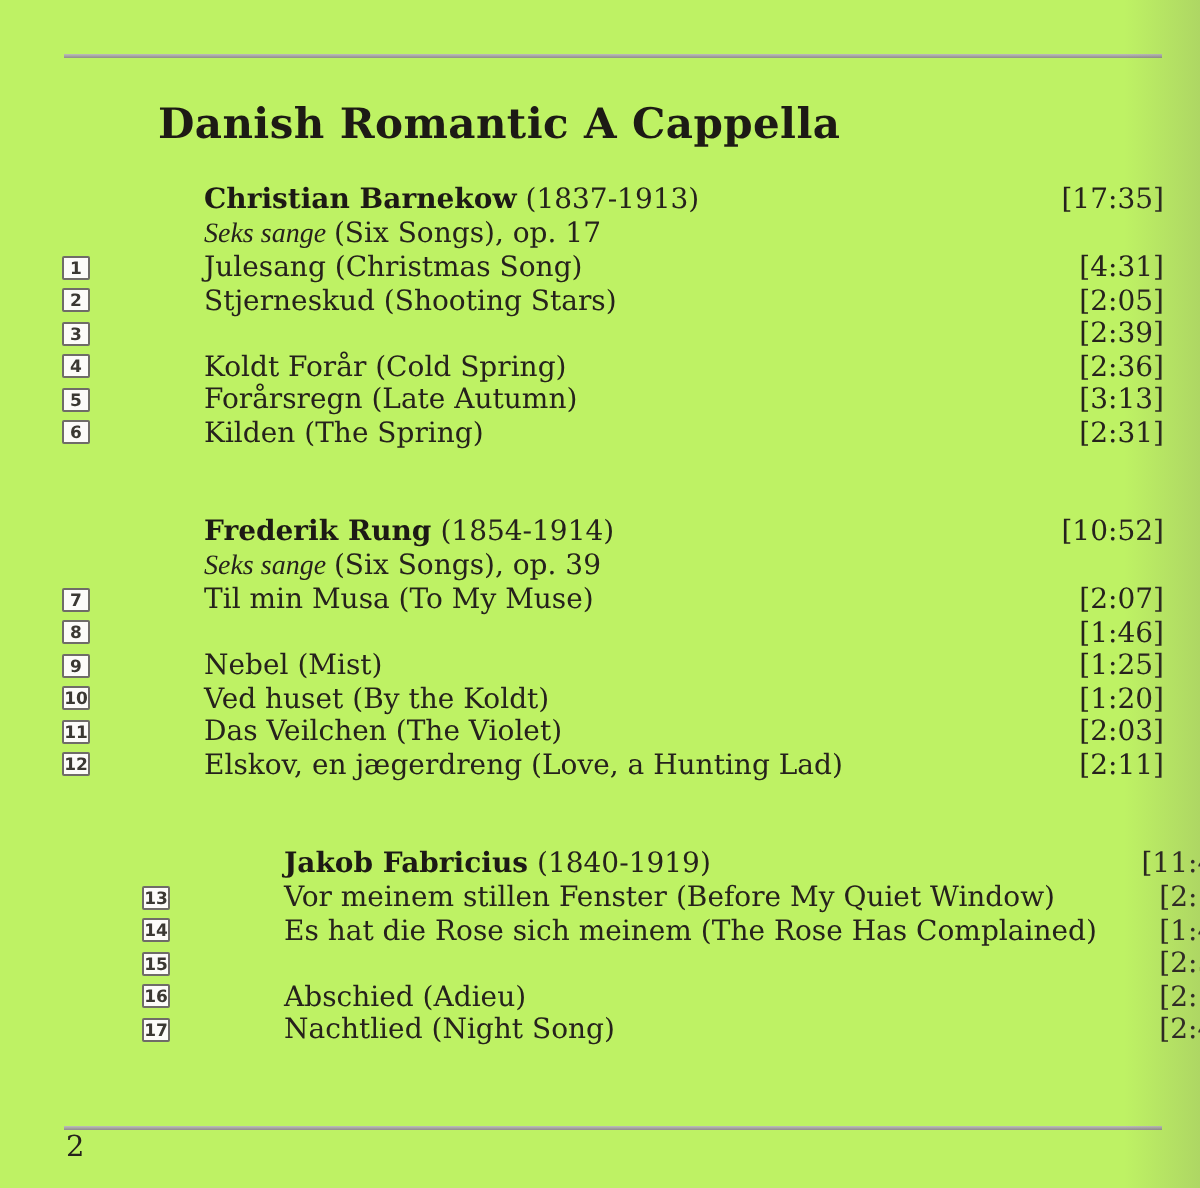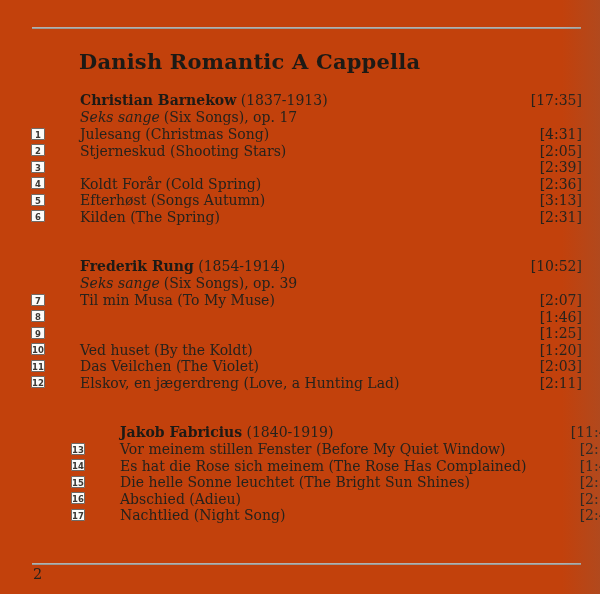--- a/index.html
+++ b/index.html
@@ -1,19 +1,19 @@
 <!DOCTYPE html>
 <html><head>
 <meta charset="utf-8">
 <style>
   html, body { margin:0; padding:0; }
   .page {
     position:relative;
     width:600px; height:594px;
-    background:#c2410c;
+    background:#bef264;
     color:#26221c;
     font-family:"DejaVu Serif", serif;
     overflow:hidden;
   }
   .edge-shadow {
     position:absolute; top:0; right:0; width:38px; height:100%;
     background:linear-gradient(to right, rgba(110,105,98,0), rgba(110,105,98,0.20));
     pointer-events:none;
   }
   .rule {
@@ -27,29 +27,29 @@
     font-size:21px; font-weight:bold; letter-spacing:0.2px;
     color:#1d1a15;
     white-space:nowrap;
   }
   .section { position:absolute; left:0; width:100%; }
   .s1 { top:92px; }
   .s2 { top:258px; }
   .s3 { top:424px;margin-left:40px; }
   .hline, .workline, .trackrow {
     display:flex; align-items:baseline;
-    padding-left:80px; padding-right:18px;
+    padding-left:102px; padding-right:18px;
     font-size:14px; line-height:17px; height:17px;
     white-space:nowrap;
   }
   .trackrow { height:16.6px; line-height:16.6px; position:relative; }
   .composer { font-weight:bold; color:#1d1a15; }
   .dates { margin-left:0.32em; }
   .total-time, .track-time { margin-left:auto; }
-  .work-title { font-style:italic; }
+  .work-title { font-style:italic;font-family:Liberation Serif, serif; }
   .work-note { margin-left:0.28em; }
   .tracknum {
     position:absolute; left:31px; top:1.5px;
     width:14px; height:12px;
     border:1px solid #6f6c68; border-radius:1px;
     background:#fcfbf9;
     font-family:"DejaVu Sans", sans-serif;
     font-size:8.5px; font-weight:bold; line-height:12px;
     text-align:center; color:#3b3833;
     box-sizing:border-box;
@@ -90,21 +90,21 @@
       <span class="tracknum">3</span>
       <span class="track-time">[2:39]</span>
     </div>
     <div class="trackrow">
       <span class="tracknum">4</span>
       <span class="track-title">Koldt Forår (Cold Spring)</span>
       <span class="track-time">[2:36]</span>
     </div>
     <div class="trackrow">
       <span class="tracknum">5</span>
-      <span class="track-title">Efterhøst (Songs Autumn)</span>
+      <span class="track-title">Forårsregn (Late Autumn)</span>
       <span class="track-time">[3:13]</span>
     </div>
     <div class="trackrow">
       <span class="tracknum">6</span>
       <span class="track-title">Kilden (The Spring)</span>
       <span class="track-time">[2:31]</span>
     </div>
   </div>
 
   <div class="section s2">
@@ -121,20 +121,21 @@
       <span class="tracknum">7</span>
       <span class="track-title">Til min Musa (To My Muse)</span>
       <span class="track-time">[2:07]</span>
     </div>
     <div class="trackrow">
       <span class="tracknum">8</span>
       <span class="track-time">[1:46]</span>
     </div>
     <div class="trackrow">
       <span class="tracknum">9</span>
+      <span class="track-title">Nebel (Mist)</span>
       <span class="track-time">[1:25]</span>
     </div>
     <div class="trackrow">
       <span class="tracknum">10</span>
       <span class="track-title">Ved huset (By the Koldt)</span>
       <span class="track-time">[1:20]</span>
     </div>
     <div class="trackrow">
       <span class="tracknum">11</span>
       <span class="track-title">Das Veilchen (The Violet)</span>
@@ -158,21 +159,20 @@
       <span class="track-title">Vor meinem stillen Fenster (Before My Quiet Window)</span>
       <span class="track-time">[2:11]</span>
     </div>
     <div class="trackrow">
       <span class="tracknum">14</span>
       <span class="track-title">Es hat die Rose sich meinem (The Rose Has Complained)</span>
       <span class="track-time">[1:44]</span>
     </div>
     <div class="trackrow">
       <span class="tracknum">15</span>
-      <span class="track-title">Die helle Sonne leuchtet (The Bright Sun Shines)</span>
       <span class="track-time">[2:50]</span>
     </div>
     <div class="trackrow">
       <span class="tracknum">16</span>
       <span class="track-title">Abschied (Adieu)</span>
       <span class="track-time">[2:11]</span>
     </div>
     <div class="trackrow">
       <span class="tracknum">17</span>
       <span class="track-title">Nachtlied (Night Song)</span>

